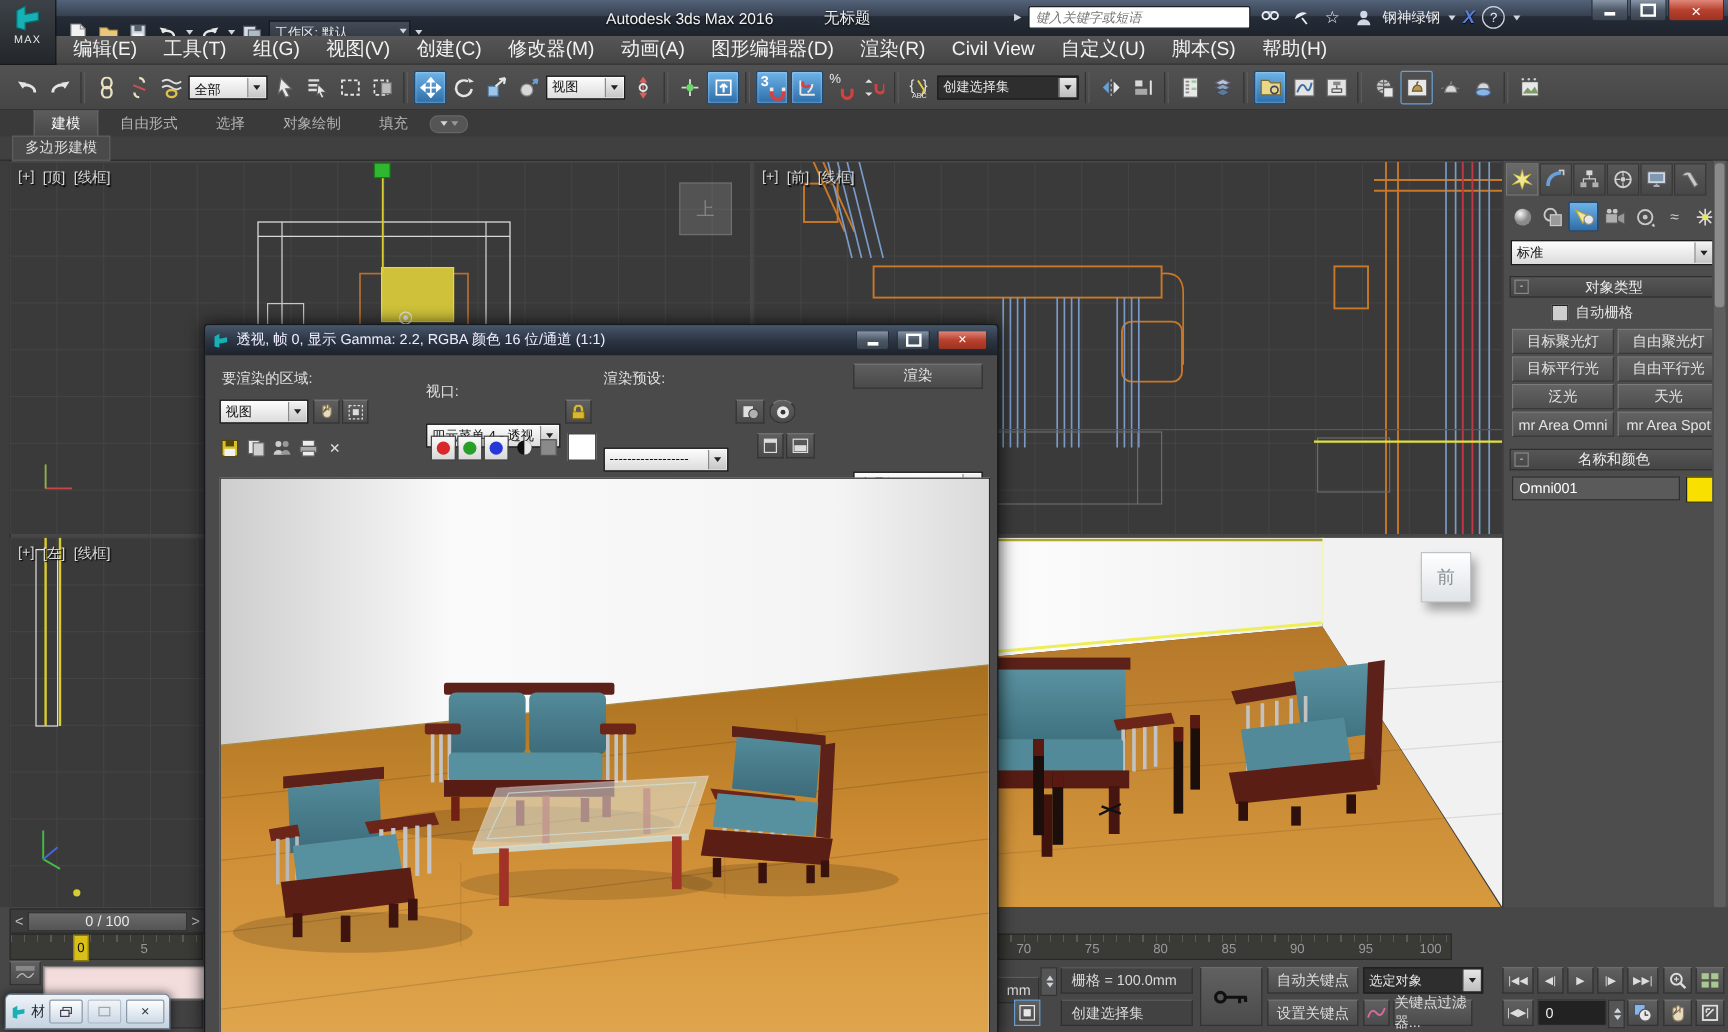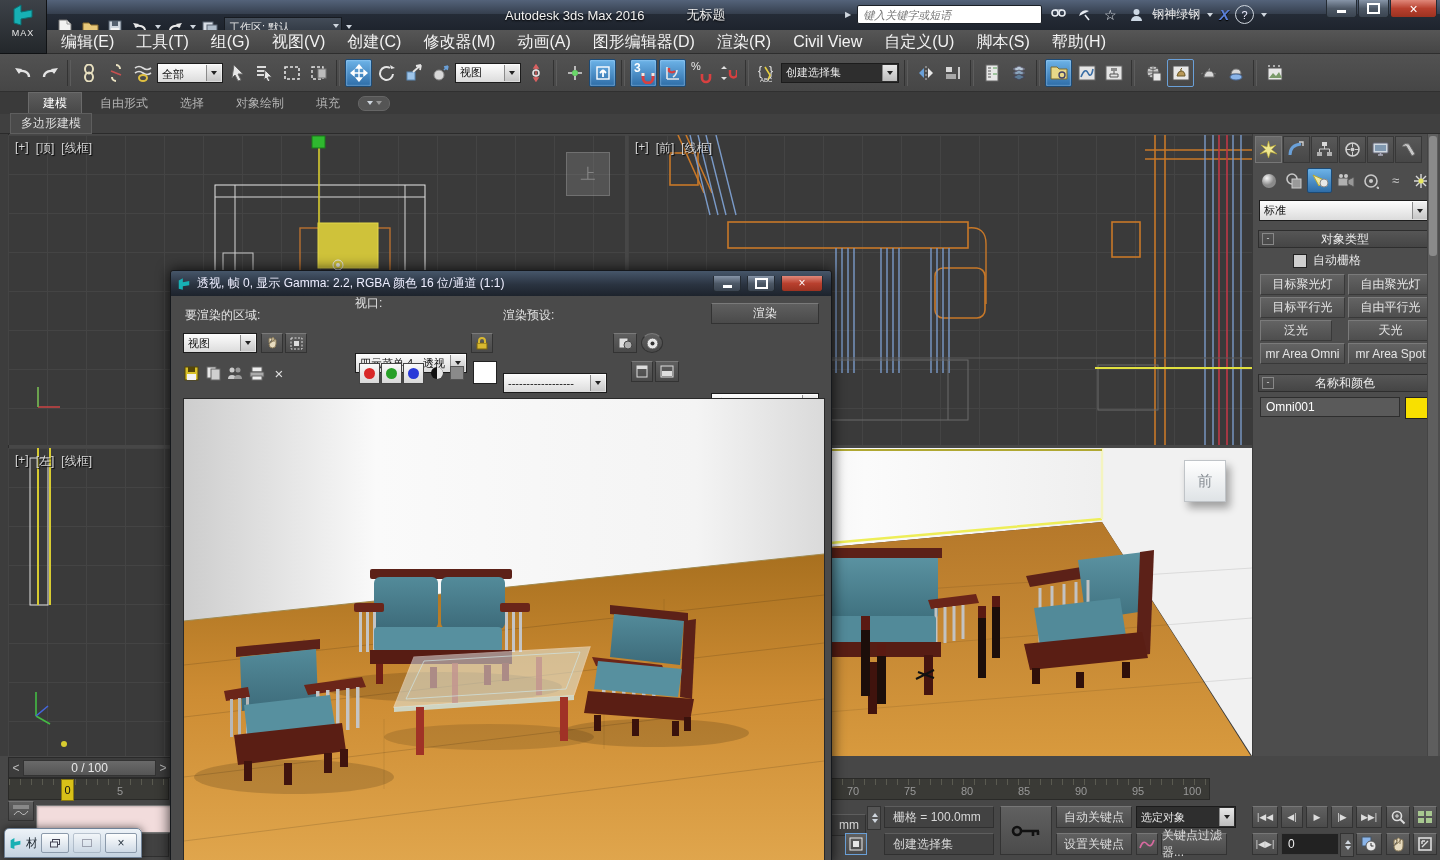--- a/index.html
+++ b/index.html
@@ -703,21 +703,21 @@
         <span>对象类型</span>
       </div>
     <div class="abs flex" style="left:40px;top:118px;gap:6px;">
       <span class="chk"></span>
       <span style="color:#e4e4e4;">自动栅格</span>
     </div>
     <span class="cbtn" style="left:7px;top:140px;width:85px;">目标聚光灯</span>
     <span class="cbtn" style="left:95px;top:140px;width:85px;">自由聚光灯</span>
     <span class="cbtn" style="left:7px;top:163px;width:85px;">目标平行光</span>
     <span class="cbtn" style="left:95px;top:163px;width:85px;">自由平行光</span>
-    <span class="cbtn" style="left:7px;top:186px;width:72px;">泛光</span>
+    <span class="cbtn" style="left:7px;top:186px;width:85px;">泛光</span>
     <span class="cbtn" style="left:95px;top:186px;width:85px;">天光</span>
     <span class="cbtn" style="left:7px;top:209px;width:85px;">mr Area Omni</span>
     <span class="cbtn" style="left:95px;top:209px;width:85px;">mr Area Spot</span>
 
     <div class="rollhead" style="top:240px;">
         <span class="minus">-</span>
         <span>名称和颜色</span>
       </div>
     <div class="abs" style="left:7px;top:263px;width:140px;height:20px;background:#5a5a5a;border:1px solid #2e2e2e;color:#fff;display:flex;align-items:center;padding:0 5px;box-sizing:border-box;">
         <span>Omni001</span>
@@ -867,21 +867,21 @@
       <span class="wbtn">
           <span class="minbar"></span>
         </span>
       <span class="wbtn">
           <span class="maxsq"></span>
         </span>
       <span class="wbtn close">×</span>
       <span style="width:2px;"></span>
     </div>
     <span class="rlabel" style="left:14px;top:36px;">要渲染的区域:</span>
-    <span class="rlabel" style="left:184px;top:24px;">视口:</span>
+    <span class="rlabel" style="left:184px;top:47px;">视口:</span>
     <span class="rlabel" style="left:332px;top:36px;">渲染预设:</span>
     <span class="rfbtn" style="left:540px;top:32px;width:108px;height:21px;">
         <span>渲染</span>
       </span>
 
     <span class="combo abs" style="left:12px;top:62px;width:74px;">
         <span>视图</span>
         <span class="arrbox">
           <i></i>
         </span>

